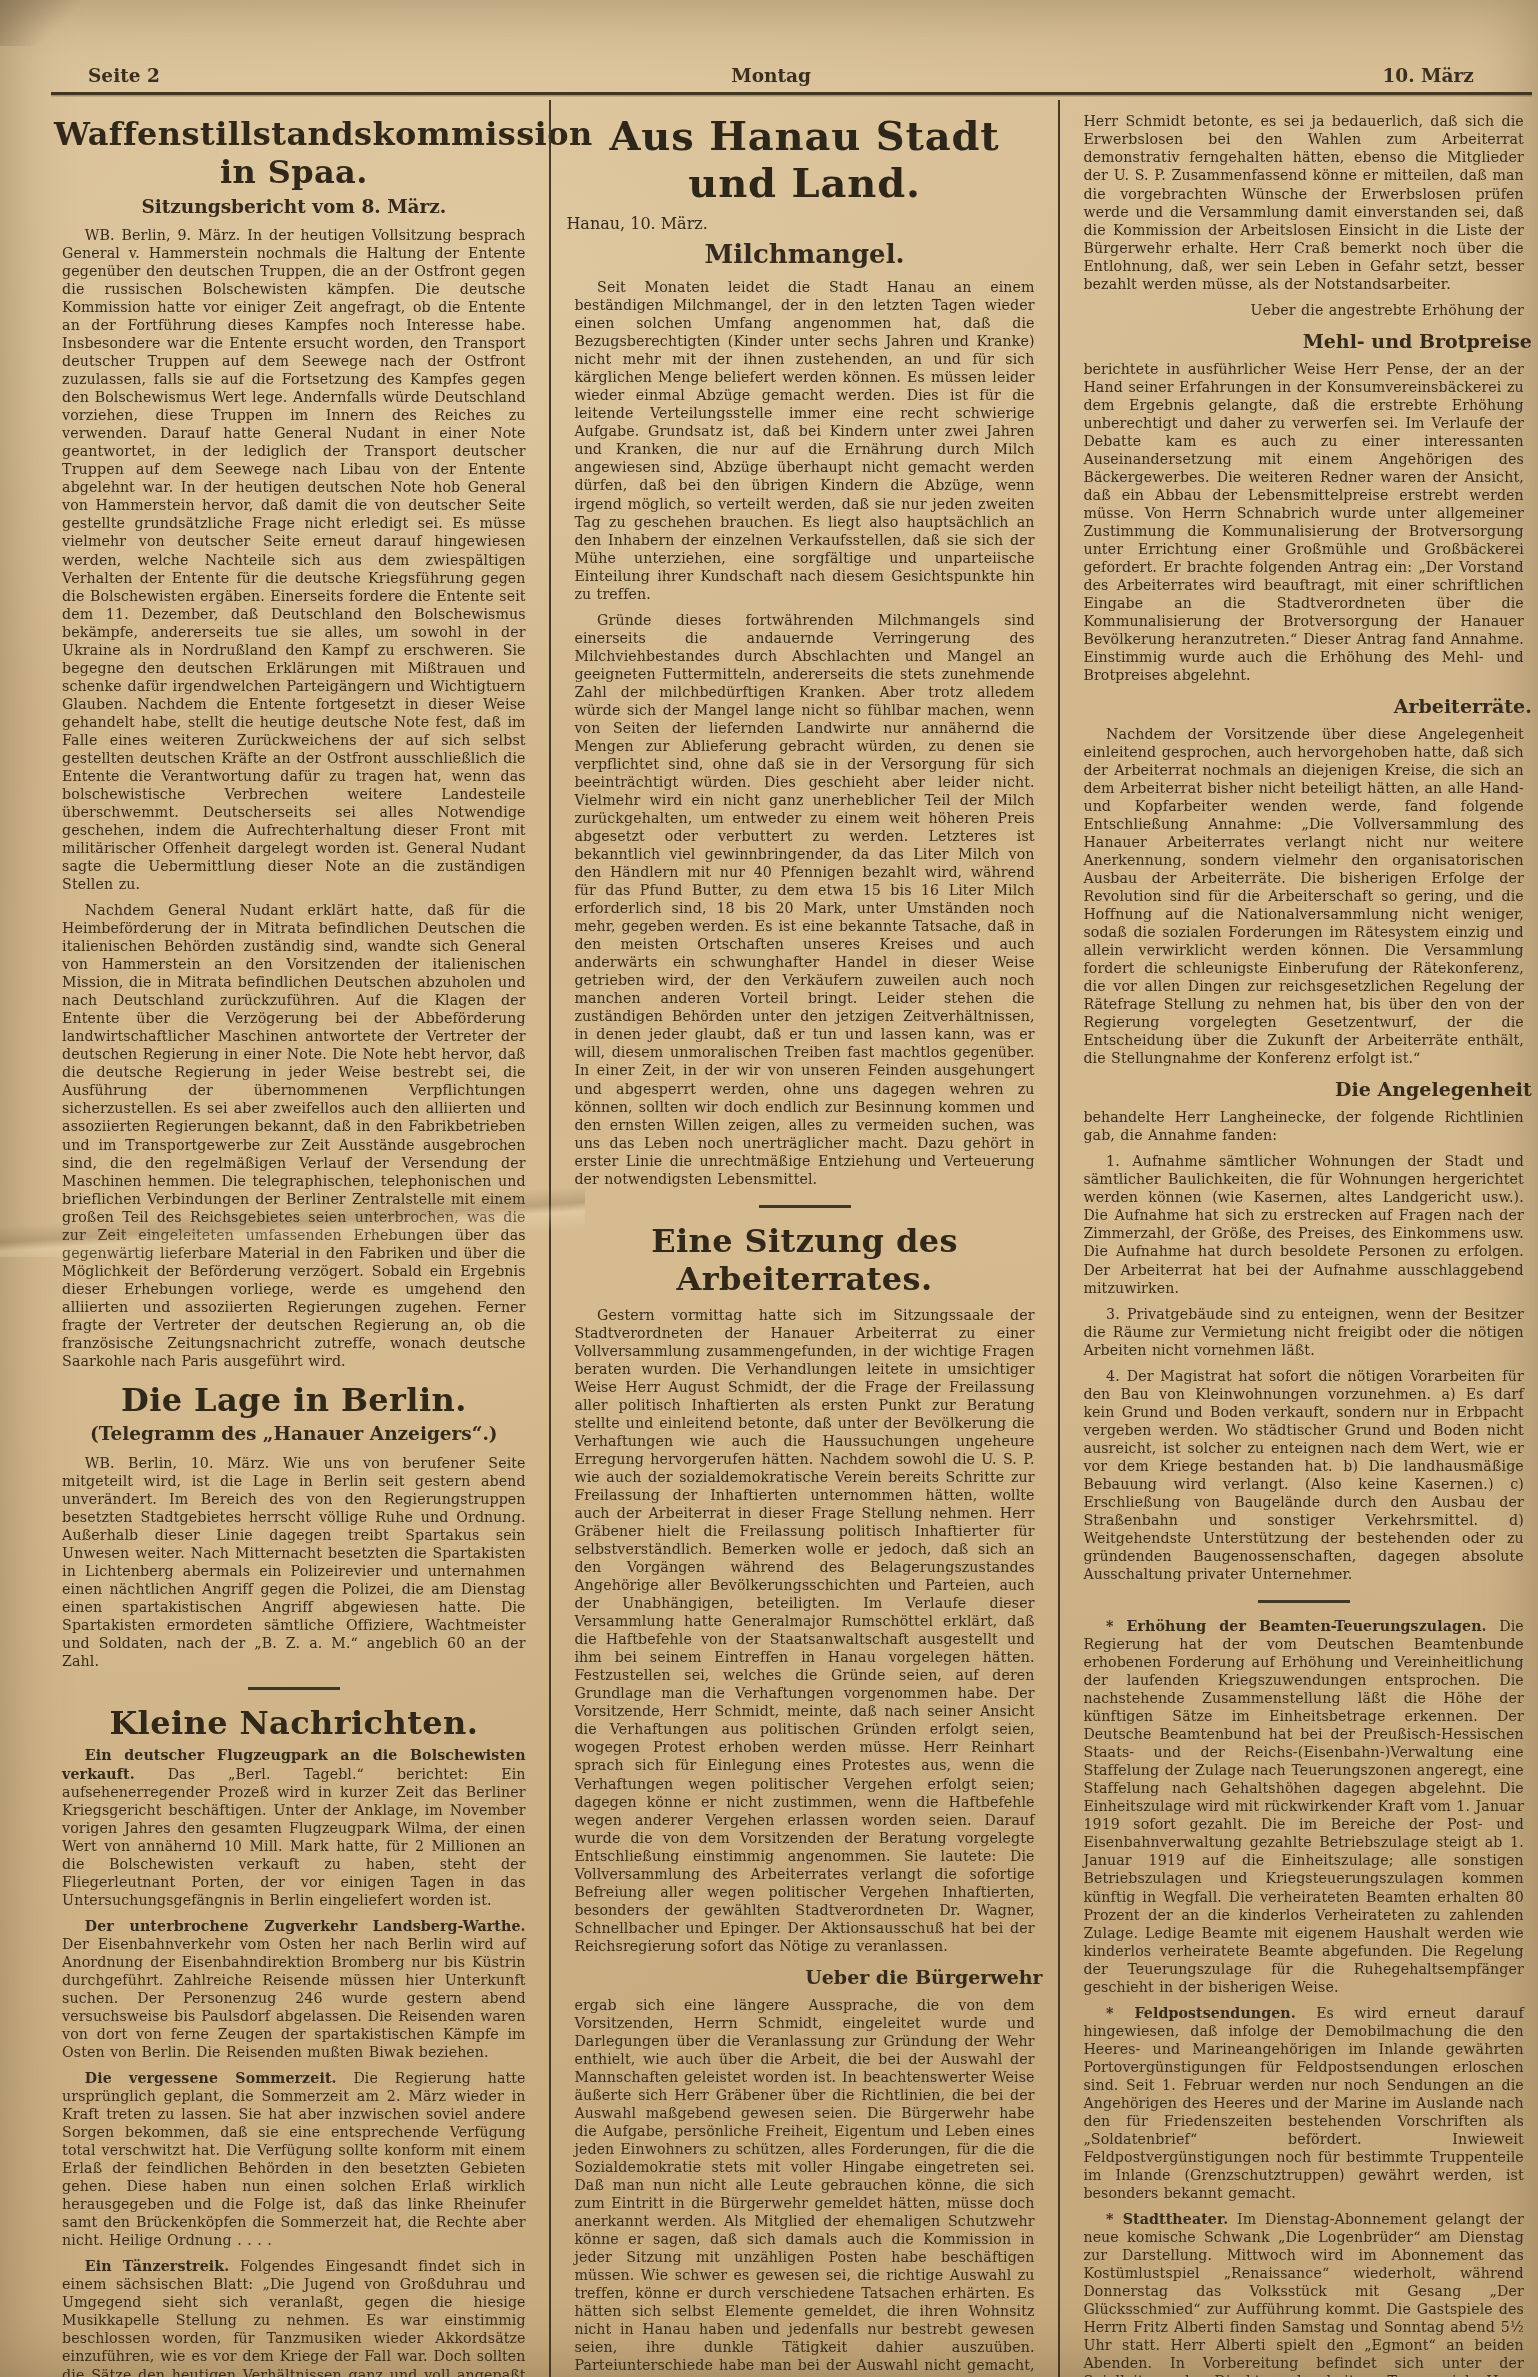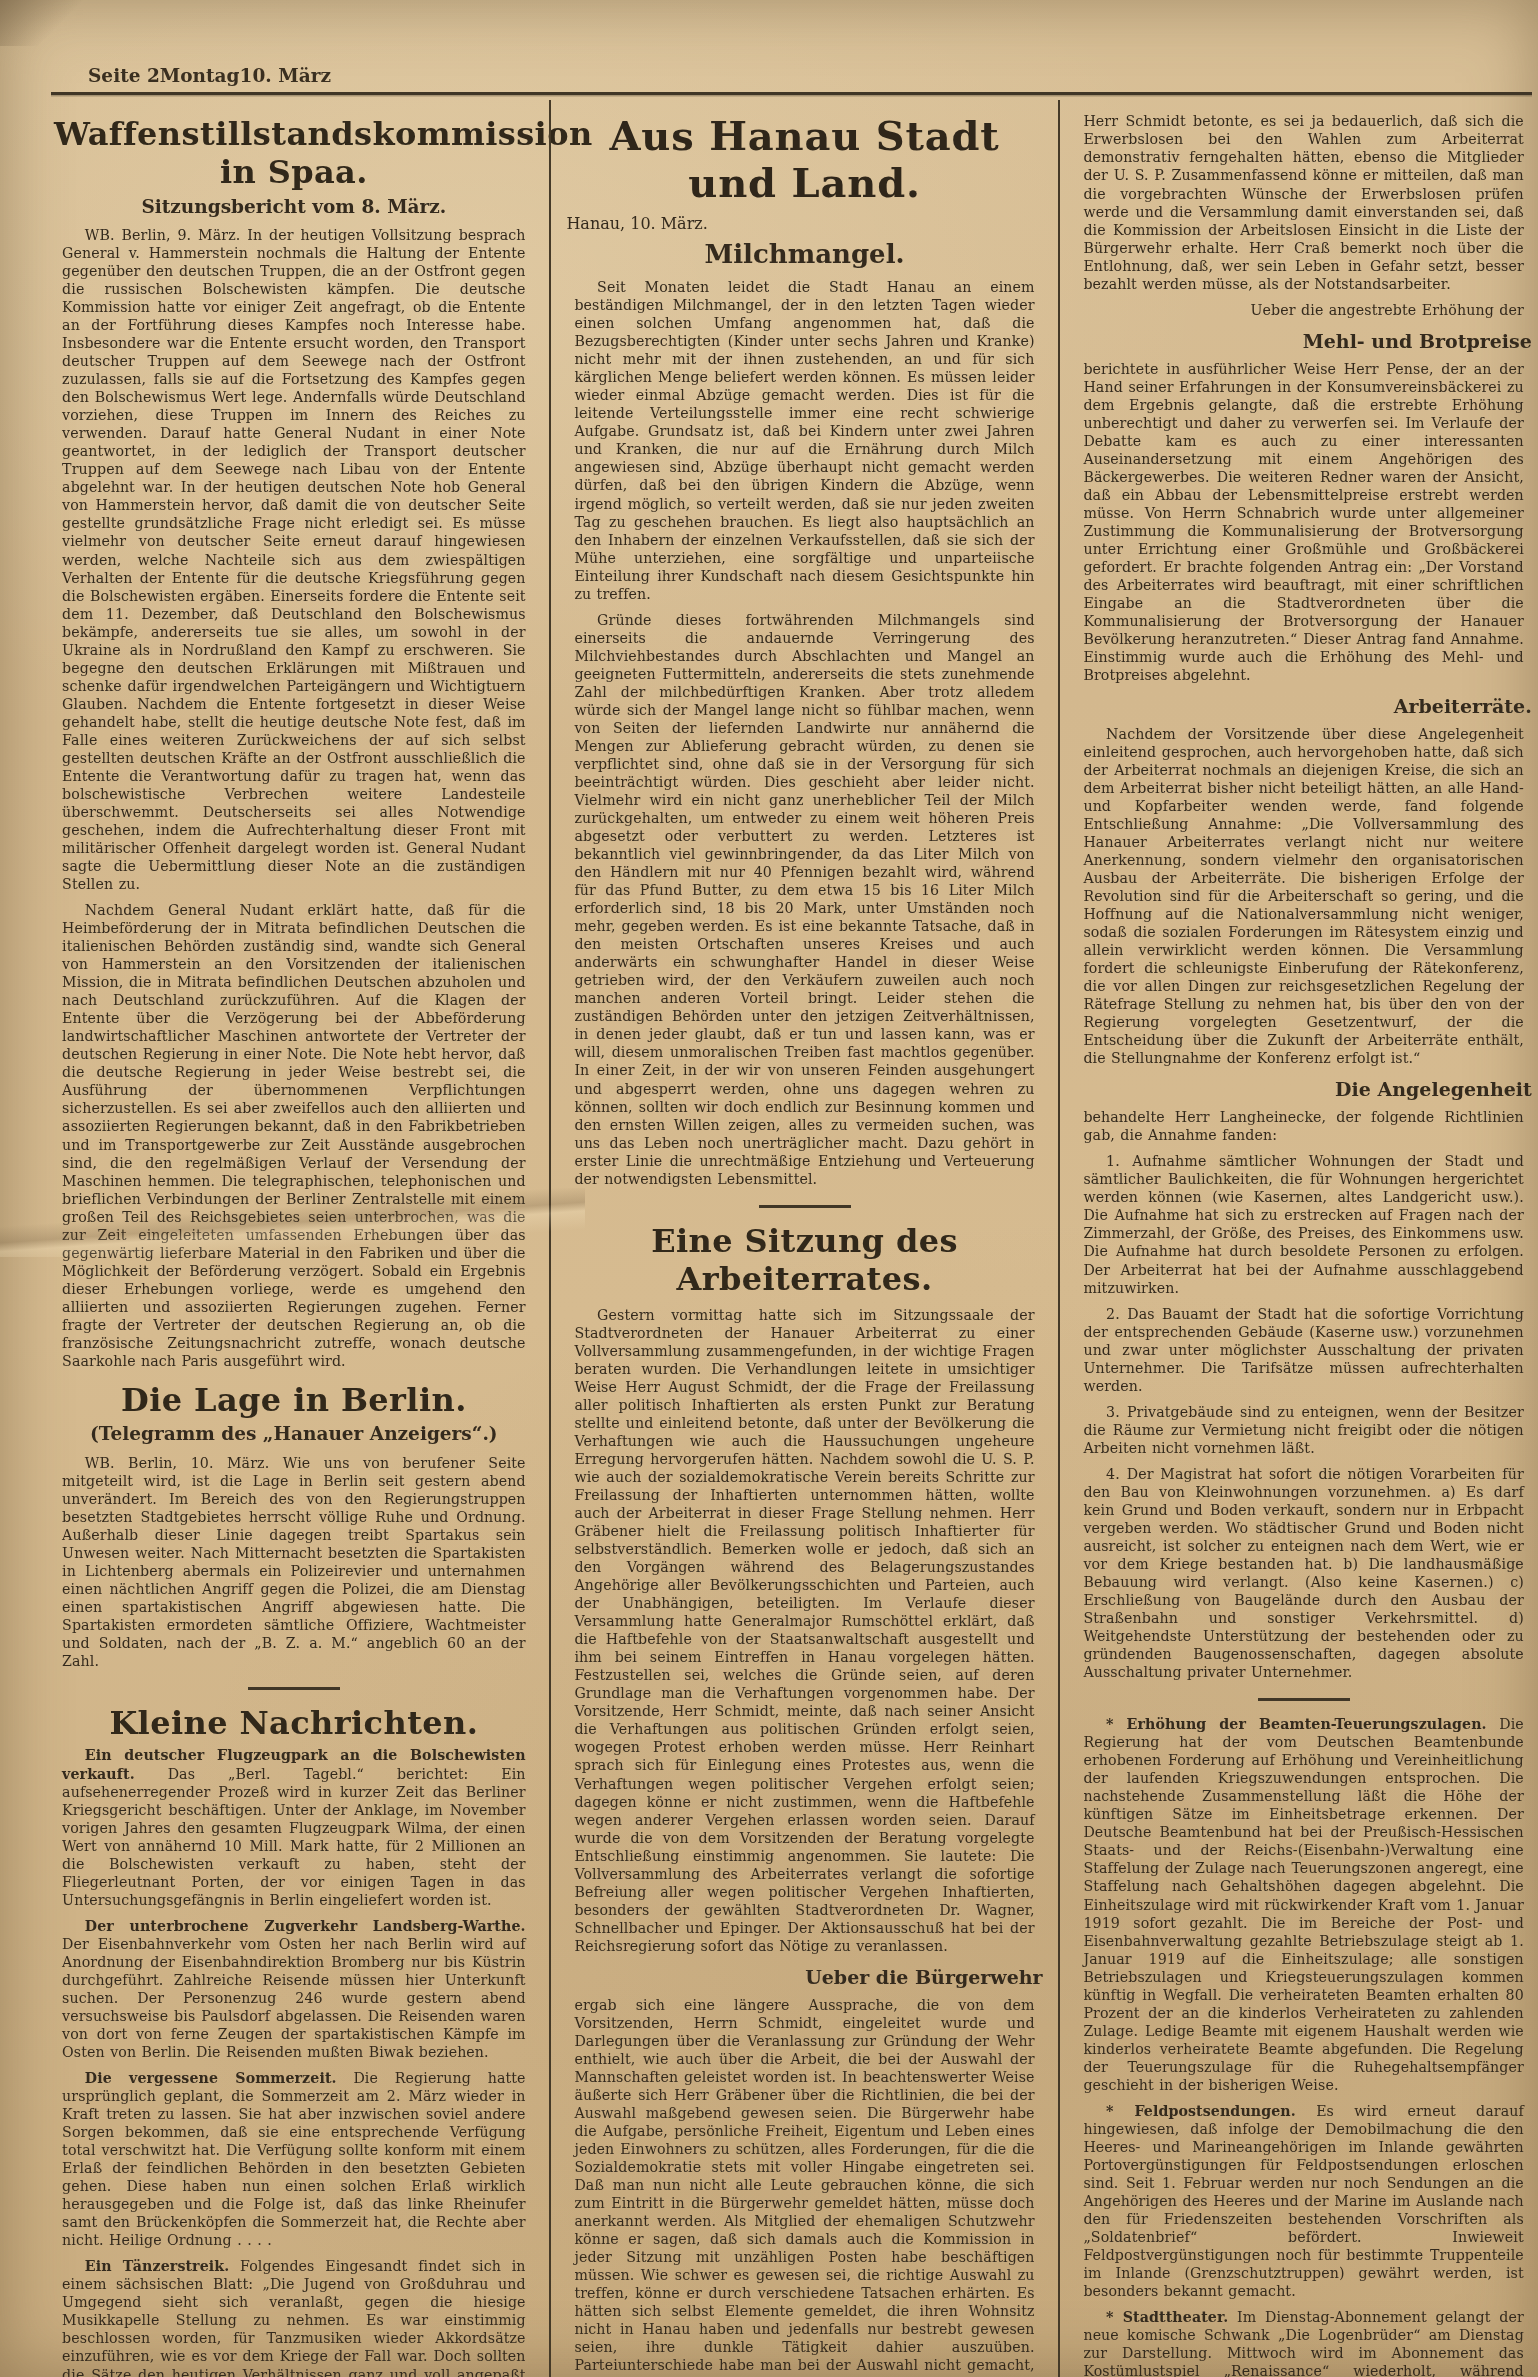--- a/index.html
+++ b/index.html
@@ -17,21 +17,21 @@
     content:"";position:absolute;left:0;top:0;width:85px;height:46px;
     background:linear-gradient(135deg,#6e5b40 0%,rgba(110,91,64,0) 65%);opacity:.55;
   }
   .page::after{ 
     content:"";position:absolute;left:0;top:1188px;width:585px;height:69px;
     background:linear-gradient(176deg,rgba(0,0,0,0) 35%,rgba(94,74,48,0.22) 50%,rgba(255,240,205,0.25) 58%,rgba(0,0,0,0) 75%);
     pointer-events:none;
   }
   .inner{position:relative;padding:65px 6.2px 0 51px;}
   .header{
-    display:flex;align-items:baseline;
+    display:flex;justify-content:space-between;align-items:baseline;
     padding:0 58px 0 37px;font-weight:bold;font-size:18.5px;color:#3a2f20;
   }
   .headrule{border-top:3.8px solid #403626;margin-top:6.2px;box-shadow:0 1.5px 0 rgba(64,54,38,.35);}
   .columns{display:flex;align-items:stretch;margin-top:4.6px;}
   .col{box-sizing:border-box;}
   .col1{width:498px;padding:4.6px 15.4px 0 3.1px;}
   .col2{width:511px;border-left:2.3px solid #453a28;border-right:2.3px solid #453a28;padding:4.6px 15.4px 0 15.4px;}
   .col3{flex:1;padding:4.6px 0 0 15.4px;}
   p{margin:8px;text-align:justify;font-size:14.2px;line-height:1.27;text-indent:1.6em;
     letter-spacing:0.1px;word-spacing:0.8px;}
@@ -125,21 +125,20 @@
         <p class="noindent centerline">Ueber die angestrebte Erhöhung der</p>
         <h3 class="small">Mehl- und Brotpreise</h3>
         <p class="noindent">berichtete in ausführlicher Weise Herr Pense, der an der Hand seiner Erfahrungen in der Konsumvereinsbäckerei zu dem Ergebnis gelangte, daß die erstrebte Erhöhung unberechtigt und daher zu verwerfen sei. Im Verlaufe der Debatte kam es auch zu einer interessanten Auseinandersetzung mit einem Angehörigen des Bäckergewerbes. Die weiteren Redner waren der Ansicht, daß ein Abbau der Lebensmittelpreise erstrebt werden müsse. Von Herrn Schnabrich wurde unter allgemeiner Zustimmung die Kommunalisierung der Brotversorgung unter Errichtung einer Großmühle und Großbäckerei gefordert. Er brachte folgenden Antrag ein: „Der Vorstand des Arbeiterrates wird beauftragt, mit einer schriftlichen Eingabe an die Stadtverordneten über die Kommunalisierung der Brotversorgung der Hanauer Bevölkerung heranzutreten.“ Dieser Antrag fand Annahme. Einstimmig wurde auch die Erhöhung des Mehl- und Brotpreises abgelehnt.</p>
 
         <h3 class="small">Arbeiterräte.</h3>
         <p>Nachdem der Vorsitzende über diese Angelegenheit einleitend gesprochen, auch hervorgehoben hatte, daß sich der Arbeiterrat nochmals an diejenigen Kreise, die sich an dem Arbeiterrat bisher nicht beteiligt hätten, an alle Hand- und Kopfarbeiter wenden werde, fand folgende Entschließung Annahme: „Die Vollversammlung des Hanauer Arbeiterrates verlangt nicht nur weitere Anerkennung, sondern vielmehr den organisatorischen Ausbau der Arbeiterräte. Die bisherigen Erfolge der Revolution sind für die Arbeiterschaft so gering, und die Hoffnung auf die Nationalversammlung nicht weniger, sodaß die sozialen Forderungen im Rätesystem einzig und allein verwirklicht werden können. Die Versammlung fordert die schleunigste Einberufung der Rätekonferenz, die vor allen Dingen zur reichsgesetzlichen Regelung der Rätefrage Stellung zu nehmen hat, bis über den von der Regierung vorgelegten Gesetzentwurf, der die Entscheidung über die Zukunft der Arbeiterräte enthält, die Stellungnahme der Konferenz erfolgt ist.“</p>
 
         <h3 class="small">Die Angelegenheit</h3>
         <p class="noindent">behandelte Herr Langheinecke, der folgende Richtlinien gab, die Annahme fanden:</p>
         <p>1. Aufnahme sämtlicher Wohnungen der Stadt und sämtlicher Baulichkeiten, die für Wohnungen hergerichtet werden können (wie Kasernen, altes Landgericht usw.). Die Aufnahme hat sich zu erstrecken auf Fragen nach der Zimmerzahl, der Größe, des Preises, des Einkommens usw. Die Aufnahme hat durch besoldete Personen zu erfolgen. Der Arbeiterrat hat bei der Aufnahme ausschlaggebend mitzuwirken.</p>
-        <p>2. Das Bauamt der Stadt hat die sofortige Vorrichtung der entsprechenden Gebäude (Kaserne usw.) vorzunehmen und zwar unter möglichster Ausschaltung der privaten Unternehmer. Die Tarifsätze müssen aufrechterhalten werden.</p>
         <p>3. Privatgebäude sind zu enteignen, wenn der Besitzer die Räume zur Vermietung nicht freigibt oder die nötigen Arbeiten nicht vornehmen läßt.</p>
         <p>4. Der Magistrat hat sofort die nötigen Vorarbeiten für den Bau von Kleinwohnungen vorzunehmen. a) Es darf kein Grund und Boden verkauft, sondern nur in Erbpacht vergeben werden. Wo städtischer Grund und Boden nicht ausreicht, ist solcher zu enteignen nach dem Wert, wie er vor dem Kriege bestanden hat. b) Die landhausmäßige Bebauung wird verlangt. (Also keine Kasernen.) c) Erschließung von Baugelände durch den Ausbau der Straßenbahn und sonstiger Verkehrsmittel. d) Weitgehendste Unterstützung der bestehenden oder zu gründenden Baugenossenschaften, dagegen absolute Ausschaltung privater Unternehmer.</p>
 
         <div class="rule-short"></div>
 
         <p class="item">
           <b class="lead">* Erhöhung der Beamten-Teuerungszulagen.</b>
           <span>Die Regierung hat der vom Deutschen Beamtenbunde erhobenen Forderung auf Erhöhung und Vereinheitlichung der laufenden Kriegszuwendungen entsprochen. Die nachstehende Zusammenstellung läßt die Höhe der künftigen Sätze im Einheitsbetrage erkennen. Der Deutsche Beamtenbund hat bei der Preußisch-Hessischen Staats- und der Reichs-(Eisenbahn-)Verwaltung eine Staffelung der Zulage nach Teuerungszonen angeregt, eine Staffelung nach Gehaltshöhen dagegen abgelehnt. Die Einheitszulage wird mit rückwirkender Kraft vom 1. Januar 1919 sofort gezahlt. Die im Bereiche der Post- und Eisenbahnverwaltung gezahlte Betriebszulage steigt ab 1. Januar 1919 auf die Einheitszulage; alle sonstigen Betriebszulagen und Kriegsteuerungszulagen kommen künftig in Wegfall. Die verheirateten Beamten erhalten 80 Prozent der an die kinderlos Verheirateten zu zahlenden Zulage. Ledige Beamte mit eigenem Haushalt werden wie kinderlos verheiratete Beamte abgefunden. Die Regelung der Teuerungszulage für die Ruhegehaltsempfänger geschieht in der bisherigen Weise.</span>
         </p>
         <p class="item">

